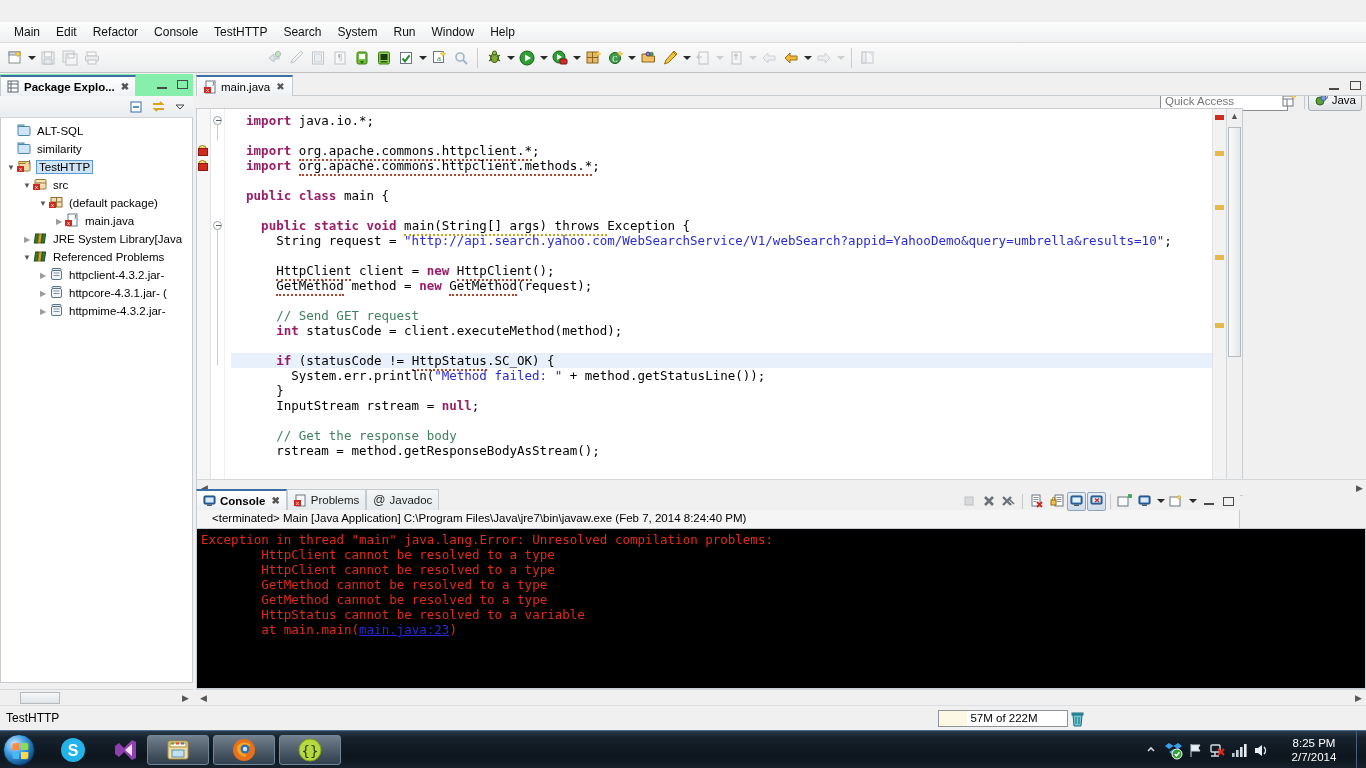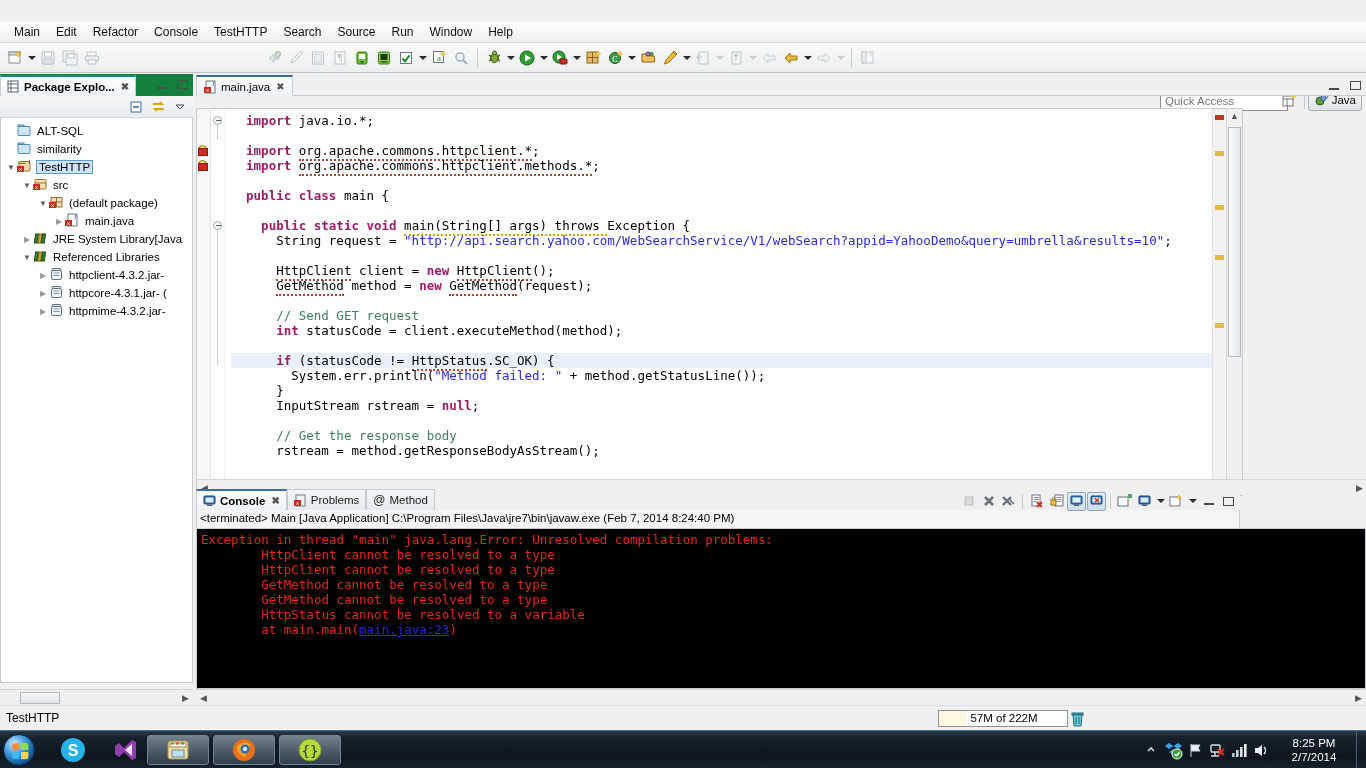--- a/index.html
+++ b/index.html
@@ -80,21 +80,21 @@
   .persp-open { width:22px; height:22px; display:flex; align-items:center; justify-content:center; }
   .persp-sep { width:1px; height:18px; background:#c4c8cb; }
   .persp-btn {
     height:22px; display:flex; align-items:center; gap:3px; padding:0 5px;
     border:1px solid #a9b0b6; border-radius:3px;
     background:linear-gradient(180deg,#fdfdfd,#dfe3e6); font-size:11.5px;
   }
 
   
   .pkg-panel { position:absolute; left:0; top:74px; width:193px; height:631px; background:#f0f0f0; }
-  .pkg-tabrow { position:relative; height:22px; background:#15803d; display:flex; align-items:flex-end; }
+  .pkg-tabrow { position:relative; height:22px; background:#86efac; display:flex; align-items:flex-end; }
   .pkg-tab {
     display:flex; align-items:center; gap:4px; height:21px; padding:0 6px;
     background:linear-gradient(180deg,#ffffff,#eef1f4);
     border:1px solid #c6cbd0; border-bottom:none; border-top:2px solid #3a6ea5;
     font-size:11.5px; font-weight:bold; color:#000;
   }
   .pkg-tab-close { font-size:10px; color:#555; margin-left:2px; }
   .pkg-tab-tools { position:absolute; right:2px; top:2px; display:flex; gap:2px; }
   .mini-btn { width:18px; height:17px; display:flex; align-items:center; justify-content:center; }
   .mini-box { width:11px; height:9px; border:1px solid #4a4a4a; }
@@ -173,21 +173,21 @@
     border:1px solid #c6cbd0; border-bottom:none; font-size:11.5px;
     background:linear-gradient(180deg,#ffffff,#eef1f4); border-top:2px solid #3a6ea5;
   }
   .con-tab.inactive { background:linear-gradient(180deg,#f4f6f7,#e6eaed); border-top:1px solid #c6cbd0; color:#1a1a1a; font-weight:normal; }
   .con-tab.active { font-weight:bold; }
   .con-tools { position:absolute; right:2px; top:1px; display:flex; align-items:center; gap:1px; }
   .ct { width:19px; height:19px; display:flex; align-items:center; justify-content:center; }
   .ct.pressed { border:1px solid #8ea6bd; background:linear-gradient(180deg,#e6eef7,#cfdcea); border-radius:2px; }
   .ctsep { width:1px; height:15px; background:#c7cbce; margin:0 3px; }
 
-  .con-status { height:18px; background:#f5f5f5; border-left:1px solid #c8ccd0; border-right:1px solid #c8ccd0; font-size:11.5px; padding-left:3px; line-height:17px; }
+  .con-status { height:18px; background:#f5f5f5; border-left:1px solid #c8ccd0; border-right:1px solid #c8ccd0; font-size:11.5px; padding-left:15px; line-height:17px; }
   .con-out {
     position:absolute; left:0; top:39px; width:1170px; height:161px; background:#000;
     border:1px solid #c8ccd0; overflow:hidden;
     font-family:"DejaVu Sans Mono","Liberation Mono",monospace; font-size:12.5px; line-height:15px;
     padding:3px 0 0 4px; white-space:pre;
   }
   .con-out .red { color:#e02b17; }
   .con-out .lnk { color:#2a2ad4; text-decoration:underline; }
   .con-hscroll { position:absolute; left:0; bottom:0; width:1170px; height:16px; background:#f0f0f0; border-top:1px solid #d3d7da; display:flex; align-items:center; }
 
@@ -238,21 +238,21 @@
 <div class="app">
 
 
   <div class="menubar">
     <div class="mi">Main</div>
     <div class="mi">Edit</div>
     <div class="mi">Refactor</div>
     <div class="mi">Console</div>
     <div class="mi">TestHTTP</div>
     <div class="mi">Search</div>
-    <div class="mi">Source</div>
+    <div class="mi">System</div>
     <div class="mi">Run</div>
     <div class="mi">Window</div>
     <div class="mi">Help</div>
   </div>
 
   <div class="toolbar">
     <div class="tgrp">
       <div class="tbtn">
         <svg width="17" height="17" viewBox="0 0 17 17">
             <rect x="2" y="3" width="11" height="11" fill="#fdfdfd" stroke="#8a8d90"></rect>
@@ -581,21 +581,21 @@
           </div>
           <div class="trow" style="padding-left: 20px;">
             <span class="arrow" style="color: rgb(90, 90, 90);">▼</span>
             <span class="ico"><svg width="16" height="14" viewBox="0 0 16 14">
                 <g transform="skewX(-8)">
                   <rect x="3" y="3" width="3" height="9" fill="#2f7d32" stroke="#1e4d20"></rect>
                   <rect x="6.5" y="3" width="3" height="9" fill="#d9a520" stroke="#8a6a12"></rect>
                   <rect x="10" y="3" width="3" height="9" fill="#2f7d32" stroke="#1e4d20"></rect>
                 </g>
               </svg></span>
-            <span class="lbl">Referenced Libraries</span>
+            <span class="lbl">Referenced Problems</span>
           </div>
           <div class="trow" style="padding-left: 36px;">
             <span class="arrow" style="color: rgb(154, 154, 154);">▶</span>
             <span class="ico"><svg width="15" height="14" viewBox="0 0 15 14">
                 <rect x="3" y="1.5" width="9" height="2" rx="1" fill="#dbe6ef" stroke="#5d7487"></rect>
                 <rect x="2.5" y="3.5" width="10" height="9" rx="1.5" fill="#f2f6fa" stroke="#5d7487"></rect>
                 <path d="M4.5 6 h6 M4.5 8.5 h6" stroke="#7f93a5"></path>
               </svg></span>
             <span class="lbl">httpclient-4.3.2.jar</span>
             <span class="lbl gray"> -</span>
@@ -703,21 +703,21 @@
       <div class="con-tab inactive">
         <svg width="13" height="13" viewBox="0 0 13 13">
             <rect x="2" y="1" width="9" height="11" fill="#fff" stroke="#6b7682"></rect>
             <rect x="0" y="6" width="7" height="6" fill="#cf2a20"></rect>
             <text x="3.5" y="11" font-size="6" fill="#fff" text-anchor="middle" font-family="sans-serif">x</text>
           </svg>
         <span>Problems</span>
       </div>
       <div class="con-tab inactive">
         <span style="font-size:12px;color:#2a2a2a;">@</span>
-        <span>Method</span>
+        <span>Javadoc</span>
       </div>
 
       <div class="con-tools">
         <div class="ct dim">
           <svg width="14" height="14" viewBox="0 0 14 14">
               <rect x="3" y="3" width="8" height="8" fill="#b8bdc2" stroke="#7b8189"></rect>
             </svg>
         </div>
         <div class="ct">
           <svg width="14" height="14" viewBox="0 0 14 14">

